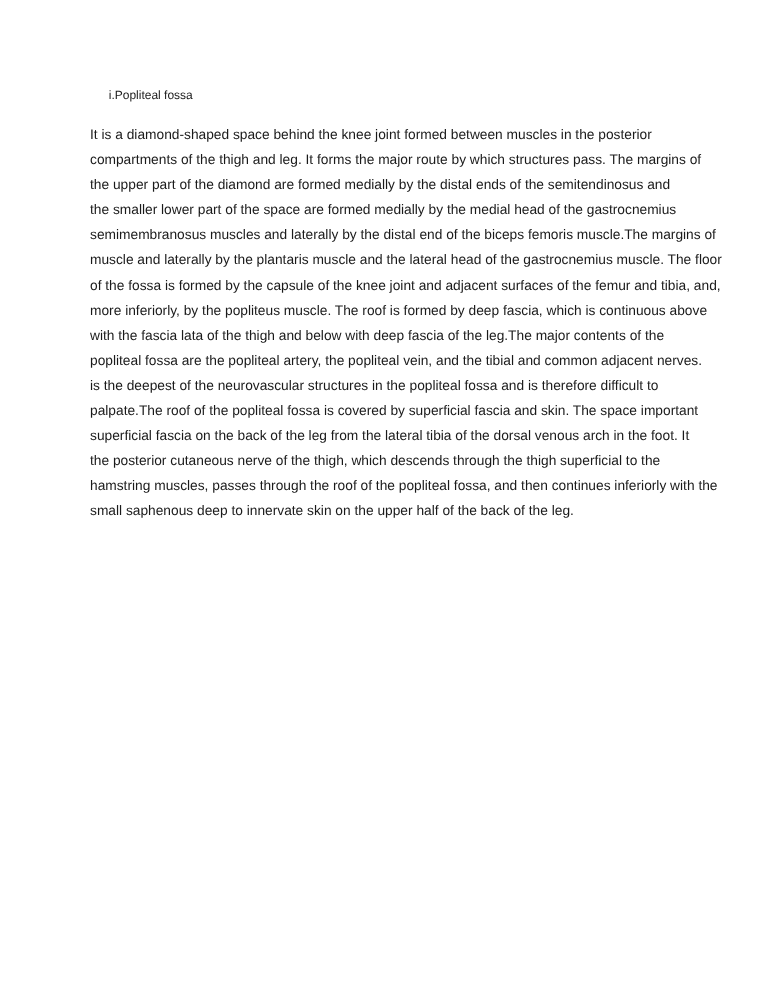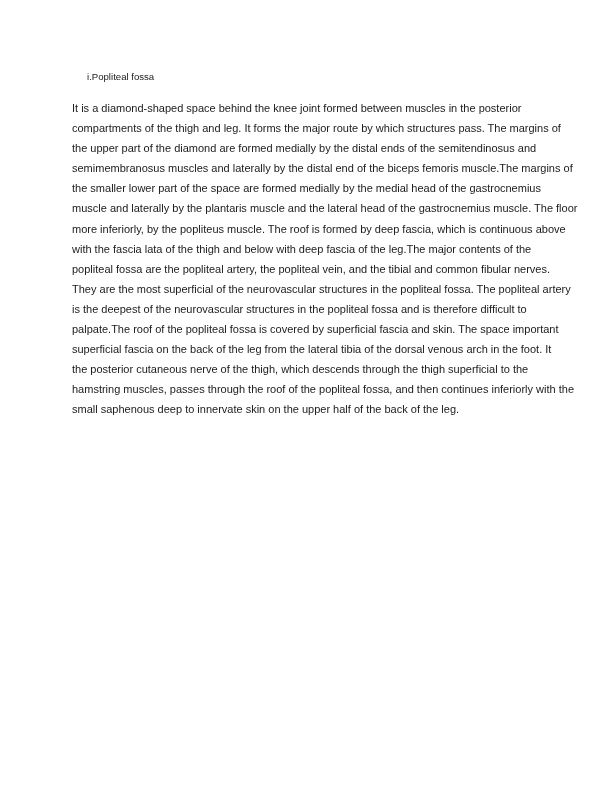--- a/index.html
+++ b/index.html
@@ -23,27 +23,27 @@
   </style>
 </head>
 <body>
 
 <div class="page">
   <div class="heading">i.Popliteal fossa</div>
   <div class="body">
     <div class="line"> It is a diamond-shaped space behind the knee joint formed between muscles in the posterior</div>
     <div class="line">compartments of the thigh and leg. It forms the major route by which structures pass. The margins of</div>
     <div class="line">the upper part of the diamond are formed medially by the distal ends of the semitendinosus and</div>
+    <div class="line">the smaller lower part of the space are formed medially by the medial head of the gastrocnemius</div>
     <div class="line">semimembranosus muscles and laterally by the distal end of the biceps femoris muscle.The margins of</div>
-    <div class="line">the smaller lower part of the space are formed medially by the medial head of the gastrocnemius</div>
     <div class="line">muscle and laterally by the plantaris muscle and the lateral head of the gastrocnemius muscle. The floor</div>
+    <div class="line">of the fossa is formed by the capsule of the knee joint and adjacent surfaces of the femur and tibia, and,</div>
     <div class="line">more inferiorly, by the popliteus muscle. The roof is formed by deep fascia, which is continuous above</div>
     <div class="line">with the fascia lata of the thigh and below with deep fascia of the leg.The major contents of the</div>
-    <div class="line">popliteal fossa are the popliteal artery, the popliteal vein, and the tibial and common fibular nerves.</div>
-    <div class="line">They are the most superficial of the neurovascular structures in the popliteal fossa. The popliteal artery</div>
+    <div class="line">popliteal fossa are the popliteal artery, the popliteal vein, and the tibial and common adjacent nerves.</div>
     <div class="line">is the deepest of the neurovascular structures in the popliteal fossa and is therefore difficult to</div>
     <div class="line">palpate.The roof of the popliteal fossa is covered by superficial fascia and skin. The space important</div>
     <div class="line">superficial fascia on the back of the leg from the lateral tibia of the dorsal venous arch in the foot. It</div>
     <div class="line">the posterior cutaneous nerve of the thigh, which descends through the thigh superficial to the</div>
     <div class="line">hamstring muscles, passes through the roof of the popliteal fossa, and then continues inferiorly with the</div>
     <div class="line">small saphenous deep to innervate skin on the upper half of the back of the leg.</div>
   </div>
 </div>
 
 </body></html>

